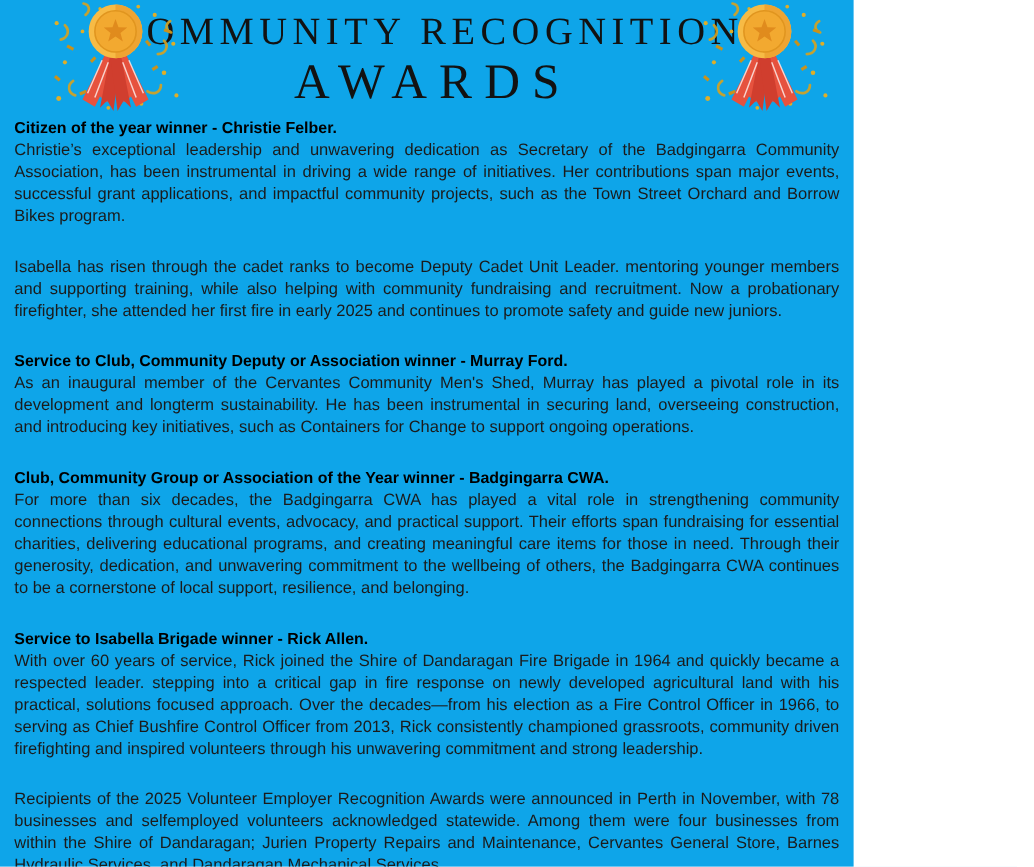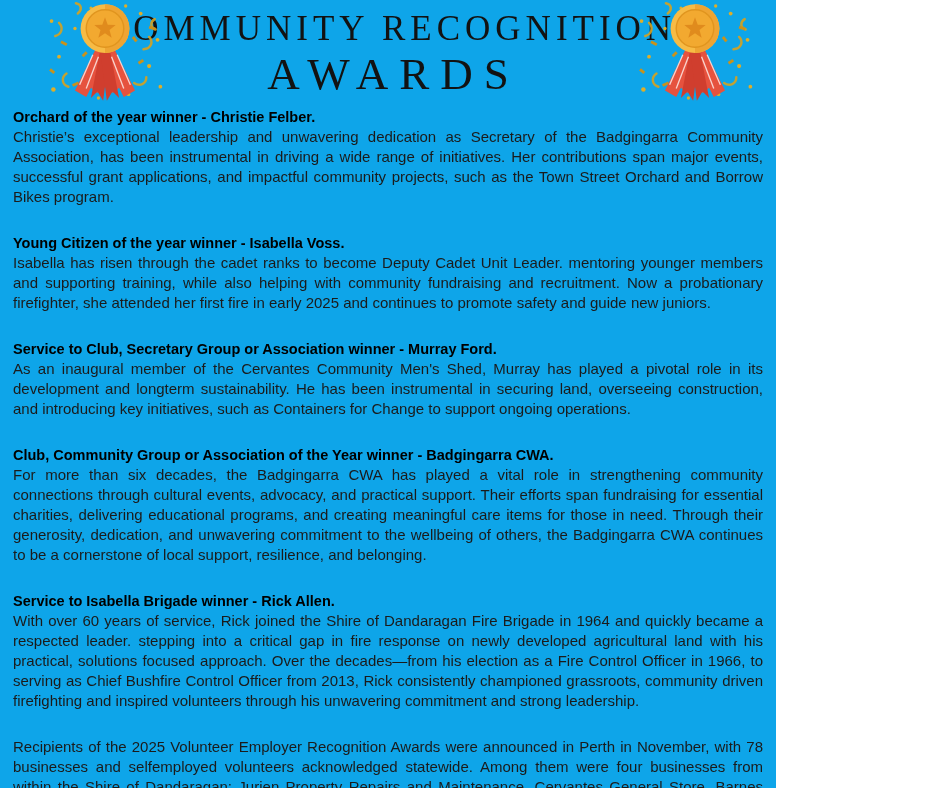--- a/index.html
+++ b/index.html
@@ -180,31 +180,30 @@
         <circle cx="65" cy="30" r="20" fill="#F2A930" stroke="#E0951F" stroke-width="1.5"></circle>
         <polygon points="65,18 67.9,26 76.4,26.3 69.8,31.5 72.1,39.7 65,35 57.9,39.7 60.2,31.5 53.6,26.3 62.1,26" fill="#E08B1D"></polygon>
       </svg>
     </span>
 
   </header>
 
   <main class="content">
 
     <section class="award">
-      <h2>Orchard of the year winner - Christie Felber.</h2>
+      <h2>Citizen of the year winner - Christie Felber.</h2>
       <p>Christie’s exceptional leadership and unwavering dedication as Secretary of the Badgingarra Community Association, has been instrumental in driving a wide range of initiatives. Her contributions span major events, successful grant applications, and impactful community projects, such as the Town Street Orchard and Borrow Bikes program.</p>
     </section>
 
     <section class="award">
-      <h2>Young Citizen of the year winner - Isabella Voss.</h2>
       <p>Isabella has risen through the cadet ranks to become Deputy Cadet Unit Leader. mentoring younger members and supporting training, while also helping with community fundraising and recruitment. Now a probationary firefighter, she attended her first fire in early 2025 and continues to promote safety and guide new juniors.</p>
     </section>
 
     <section class="award">
-      <h2>Service to Club, Secretary Group or Association winner - Murray Ford.</h2>
+      <h2>Service to Club, Community Deputy or Association winner - Murray Ford.</h2>
       <p>As an inaugural member of the Cervantes Community Men's Shed, Murray has played a pivotal role in its development and longterm sustainability. He has been instrumental in securing land, overseeing construction, and introducing key initiatives, such as Containers for Change to support ongoing operations.</p>
     </section>
 
     <section class="award">
       <h2>Club, Community Group or Association of the Year winner - Badgingarra CWA.</h2>
       <p>For more than six decades, the Badgingarra CWA has played a vital role in strengthening community connections through cultural events, advocacy, and practical support. Their efforts span fundraising for essential charities, delivering educational programs, and creating meaningful care items for those in need. Through their generosity, dedication, and unwavering commitment to the wellbeing of others, the Badgingarra CWA continues to be a cornerstone of local support, resilience, and belonging.</p>
     </section>
 
     <section class="award">
       <h2>Service to Isabella Brigade winner - Rick Allen.</h2>

